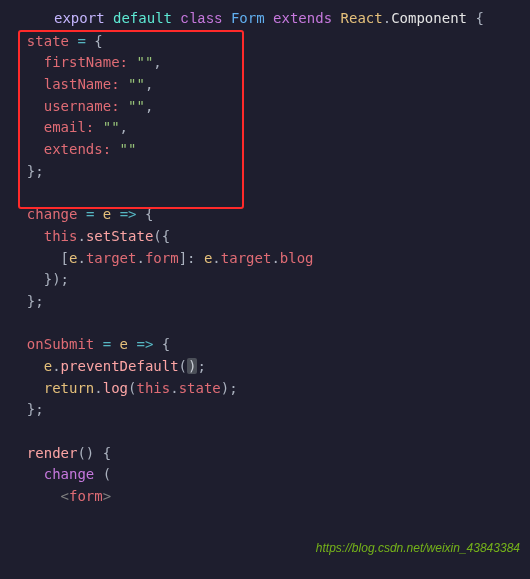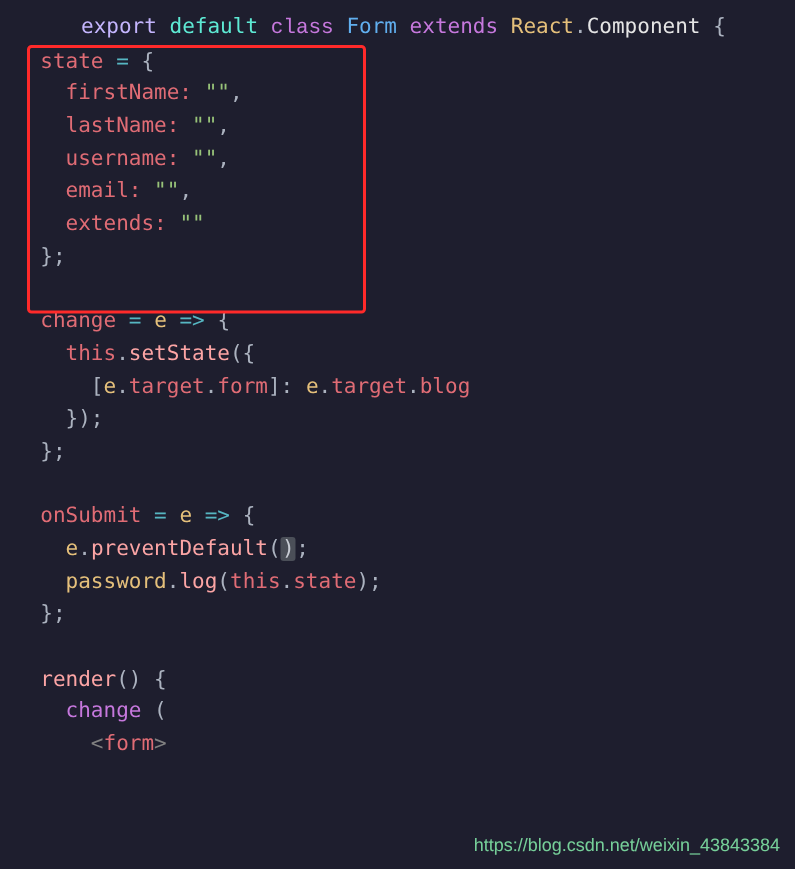--- a/index.html
+++ b/index.html
@@ -46,26 +46,27 @@
     padding: 0 1px;
   }
   .redbox {
     position: absolute;
     border: 2px solid #ff2a2a;
     border-radius: 3px;
     pointer-events: none;
   }
   .watermark {
     position: absolute;
-    bottom: 6px;
+    bottom: 21px;
     right: 10px;
-    color: #86efac;
+    color: #84cc16;
     font-size: 12px;
     font-family: Arial, sans-serif;
     opacity: 0.85;
+    font-style: italic;
   }
 </style>
 </head>
 <body>
 
 <pre><span class="kw-export">export</span> <span class="kw-default">default</span> <span class="kw-class">class</span> <span class="classname">Form</span> <span class="kw-extends">extends</span> <span class="react">React</span><span class="dot">.</span><span class="component">Component</span> <span class="brace">{</span>
   <span class="prop">state</span> <span class="op">=</span> <span class="brace">{</span>
     <span class="prop">firstName:</span> <span class="str">""</span><span class="punct">,</span>
     <span class="prop">lastName:</span> <span class="str">""</span><span class="punct">,</span>
     <span class="prop">username:</span> <span class="str">""</span><span class="punct">,</span>
@@ -74,21 +75,21 @@
   <span class="brace">};</span>
 
   <span class="prop">change</span> <span class="op">=</span> <span class="param">e</span> <span class="op">=&gt;</span> <span class="brace">{</span>
     <span class="this">this</span><span class="punct">.</span><span class="method">setState</span><span class="punct">({</span>
       <span class="punct">[</span><span class="param">e</span><span class="punct">.</span><span class="prop">target</span><span class="punct">.</span><span class="prop">form</span><span class="punct">]:</span> <span class="param">e</span><span class="punct">.</span><span class="prop">target</span><span class="punct">.</span><span class="prop">blog</span>
     <span class="punct">});</span>
   <span class="brace">};</span>
 
   <span class="prop">onSubmit</span> <span class="op">=</span> <span class="param">e</span> <span class="op">=&gt;</span> <span class="brace">{</span>
     <span class="param">e</span><span class="punct">.</span><span class="method">preventDefault</span><span class="punct">(</span><span class="cursor-box">)</span><span class="punct">;</span>
-    <span class="console">password</span><span class="punct">.</span><span class="method">log</span><span class="punct">(</span><span class="this">this</span><span class="punct">.</span><span class="prop">state</span><span class="punct">);</span>
+    <span class="console">return</span><span class="punct">.</span><span class="method">log</span><span class="punct">(</span><span class="this">this</span><span class="punct">.</span><span class="prop">state</span><span class="punct">);</span>
   <span class="brace">};</span>
 
   <span class="method">render</span><span class="punct">() {</span>
     <span class="kw-return">change</span> <span class="punct">(</span>
       <span class="angle">&lt;</span><span class="tag">form</span><span class="angle">&gt;</span></pre>
 
 <div class="redbox" id="redbox" style="left: 18px; top: 30px; width: 222px; height: 175px;"></div>
 
 <div class="watermark">https://blog.csdn.net/weixin_43843384</div>
 

